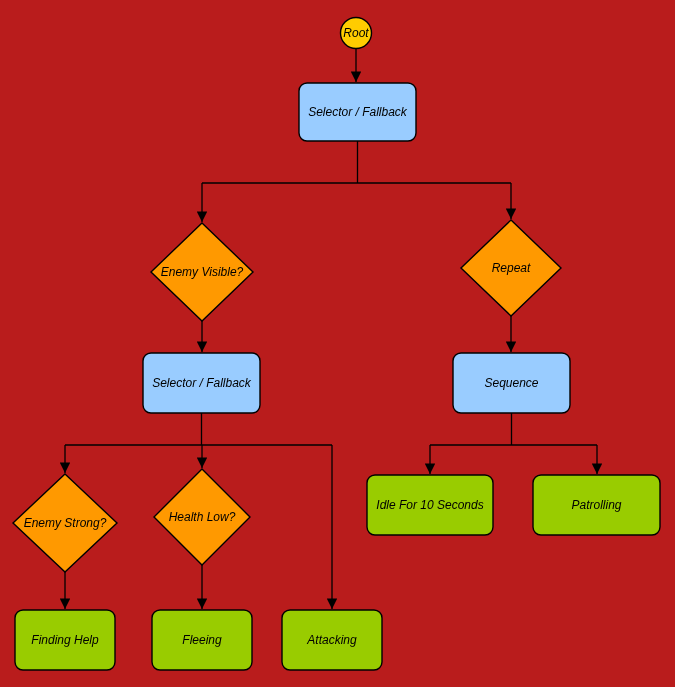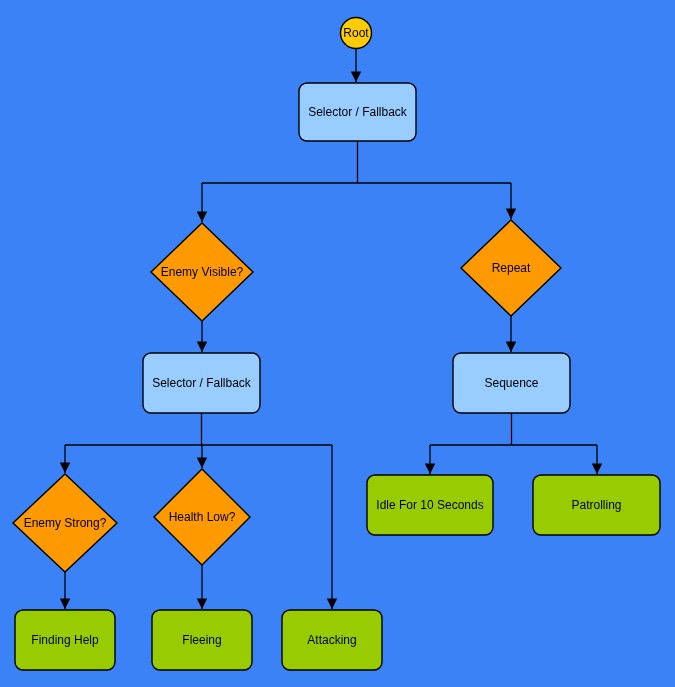--- a/index.html
+++ b/index.html
@@ -4,22 +4,23 @@
 <style>
   html, body {
     margin: 0;
     padding: 0;
     background: #ffffff;
   }
   .canvas {
     position: relative;
     width: 675px;
     height: 687px;
-    background: #3b82f6;
+    background: #b91c1c;
     font-family: "Liberation Sans", sans-serif;
+    font-style: italic;
   }
   svg { display: block; }
   .edge {
     stroke: #000000;
     stroke-width: 1.3;
     fill: none;
   }
   .shape {
     stroke: #000000;
     stroke-width: 1.4;

